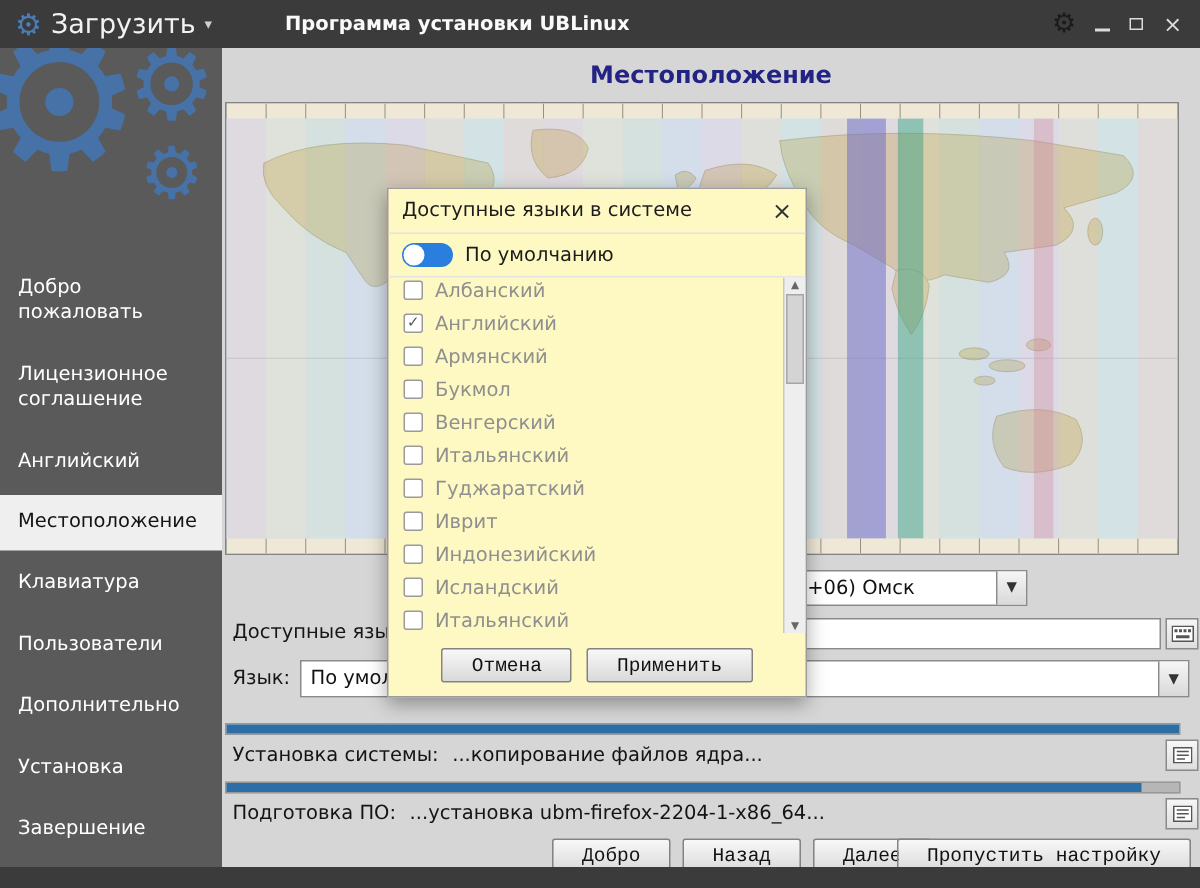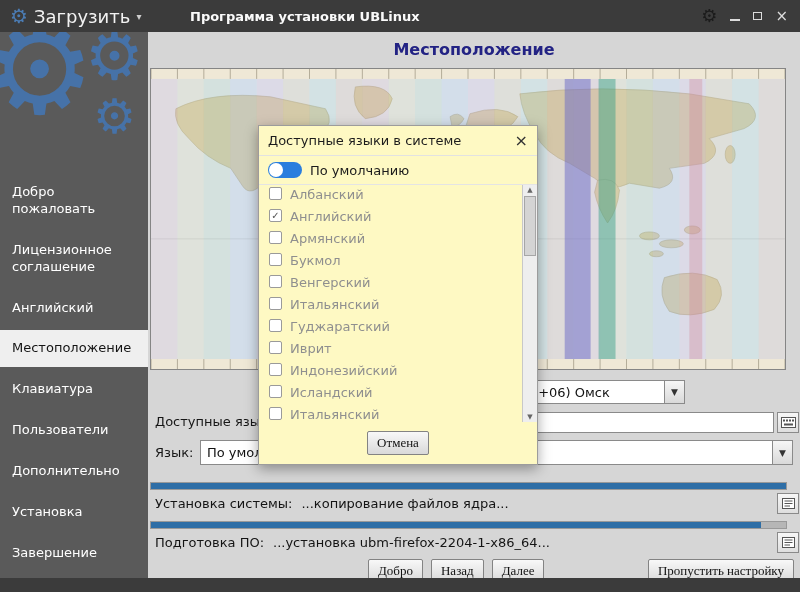--- a/index.html
+++ b/index.html
@@ -51,21 +51,21 @@
   .btn-log1{left:629px;top:461px}
   .btn-log2{left:629px;top:500px}
 
   .pbar{position:absolute;left:2px;width:637px;height:8px;background:#b6b6b6;border:1px solid #999}
   .pbar1{top:450px}.pbar2{top:489px}
   .pfill{height:100%;background:#2e6ea6}
 
   .status-row{position:absolute;left:7px;font-size:13px;color:#141414;display:flex;gap:9px;align-items:center;white-space:nowrap}
   .row-sys{top:464px}.row-soft{top:503px}
 
-  .btn{border:1px solid #838383;background:linear-gradient(#f8f8f8,#d9d9d9);font-size:13px;padding:3px 9px;border-radius:2px;color:#111;font-family:Liberation Serif, serif;cursor:default}
+  .btn{border:1px solid #838383;background:linear-gradient(#f8f8f8,#d9d9d9);font-size:13px;padding:3px 19px;border-radius:2px;color:#111;font-family:Liberation Mono, monospace;cursor:default}
   .footer-group{position:absolute;top:527px;left:220px;display:flex;gap:8px}
   .skip-btn{position:absolute;top:527px;right:6px}
 
   .bottom-strip{position:absolute;left:0;bottom:0;width:800px;height:14px;background:#3b3b3b}
 
   
   .dialog{position:absolute;left:258px;top:125px;width:280px;height:340px;background:#fef9c3;border:1px solid #9c9c9c;box-shadow:0 4px 12px rgba(0,0,0,.35);z-index:40;display:flex;flex-direction:column}
   .dlg-header{height:30px;display:flex;align-items:center;padding:0 9px;font-size:13px;color:#1c1c1c;border-bottom:1px solid #e2e2e2;flex:none}
   .dlg-title{flex:1}
   .dlg-close{font-size:16px;color:#333;line-height:1}
@@ -374,16 +374,17 @@
           <span class="cb"></span>
           <span class="lang-lbl">Исландский</span>
         </div>
         <div class="lang-item">
           <span class="cb"></span>
           <span class="lang-lbl">Итальянский</span>
         </div>
       </div>
     <div class="dlg-footer">
       <button class="btn">Отмена</button>
+      <button class="btn">Применить</button>
     </div>
   </div>
 
 </div>
 
 </body></html>

